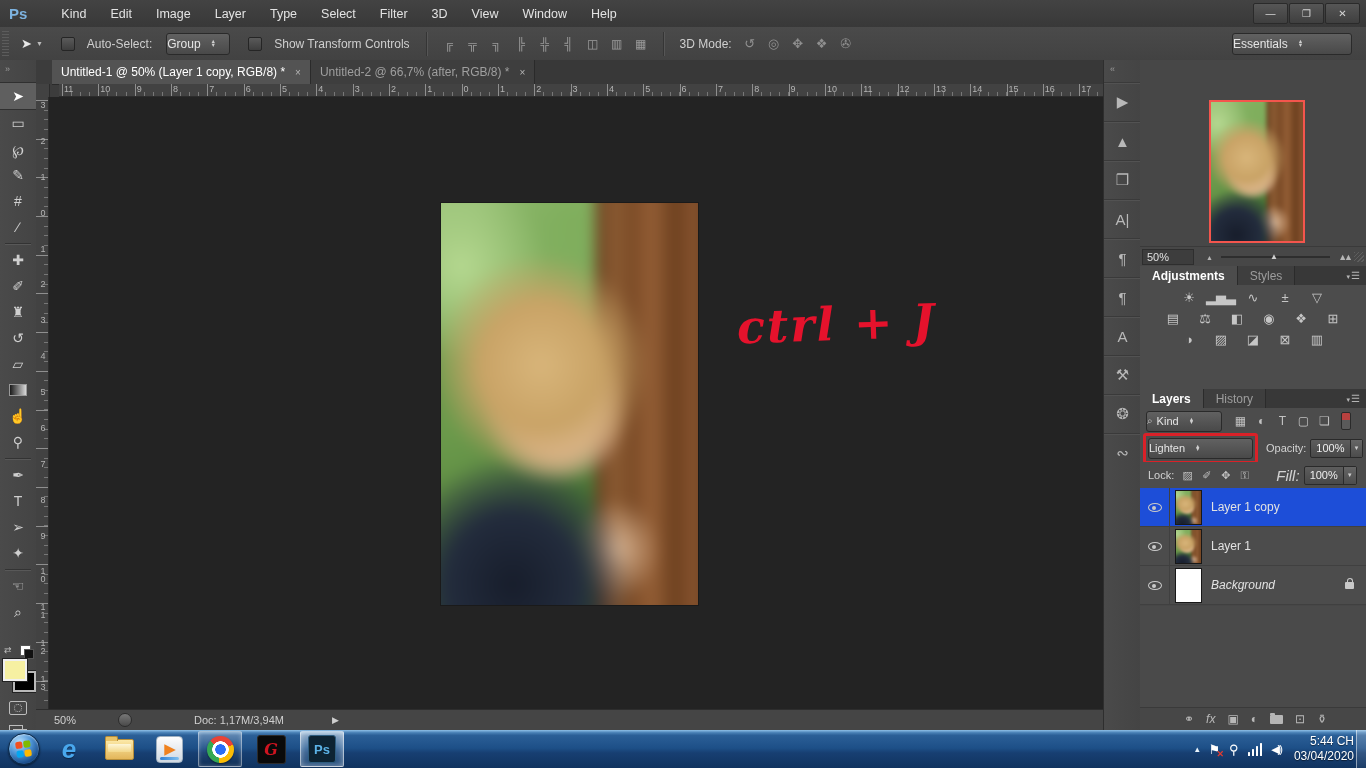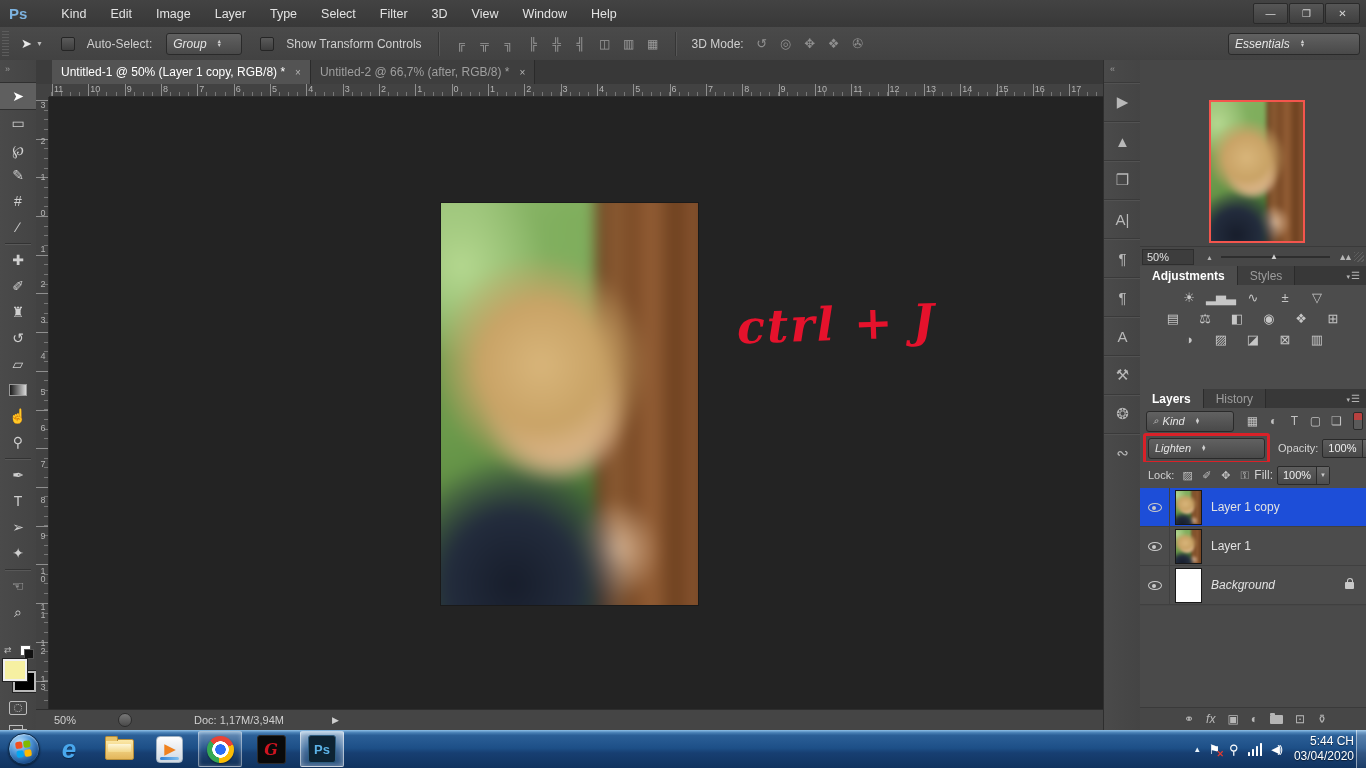--- a/index.html
+++ b/index.html
@@ -16,29 +16,29 @@
   .win-btn{width:33px;height:19px;margin-left:1px;background:linear-gradient(#565656,#3f3f3f);
     border:1px solid #2a2a2a;border-radius:2px;color:#d5d5d5;font-size:10px;display:flex;align-items:center;justify-content:center;}
   
   .optionsbar{position:absolute;left:0;top:27px;width:1366px;height:33px;background:linear-gradient(#4a4a4a,#424242);
     border-bottom:1px solid #2d2d2d;display:flex;align-items:center;font-size:12px;color:#d8d8d8;}
   .grip{width:7px;height:26px;margin-left:2px;background:repeating-linear-gradient(180deg,#5c5c5c 0 1px,transparent 1px 3px);}
   .opt-tool{margin-left:12px;display:flex;align-items:center;color:#e8e8e8;font-size:13px;}
   .opt-tool .caret{font-size:7px;margin-left:4px;color:#bbb;}
   .cb{width:12px;height:12px;background:linear-gradient(#5a5a5a,#3e3e3e);border:1px solid #252525;border-radius:2px;margin:0 6px 0 18px;}
   .dd{display:flex;align-items:center;background:linear-gradient(#616161,#494949);border:1px solid #2a2a2a;
-    border-radius:3px;color:#e5e5e5;font-size:12px;padding:0 6px;height:20px;font-style:italic;}
+    border-radius:3px;color:#e5e5e5;font-size:12px;padding:0 0;height:20px;}
   .spin{display:flex;flex-direction:column;align-items:center;line-height:3.4px;font-size:5.5px;color:#cfcfcf;margin-left:10px;}
   .spin::before{content:"▲";} .spin::after{content:"▼";}
   .vsep{width:1px;height:24px;background:#353535;margin:0 10px;box-shadow:1px 0 0 #565656;}
   .align-icon,.mode3d-icon{display:inline-flex;align-items:center;justify-content:center;width:20px;height:20px;
     color:#9c9c9c;font-size:12px;margin:0 2px;}
   .mode3d-icon{font-size:13px;color:#8f8f8f;}
   .opt-label{margin:0 6px;color:#cfcfcf;}
-  .workspace-dd{position:absolute;right:6px;width:118px;text-align:right;}
+  .workspace-dd{position:absolute;right:14px;width:118px;text-align:right;}
   
   .left-strip{position:absolute;left:0;top:60px;width:36px;bottom:38px;background:linear-gradient(90deg,#4a4a4a,#444);
     border-right:1px solid #2e2e2e;}
   .chevrons{position:absolute;top:4px;left:5px;font-size:9px;color:#9a9a9a;}
   .tools{position:absolute;top:22px;left:0;right:0;display:flex;flex-direction:column;align-items:stretch;}
   .tool{height:26px;display:flex;align-items:center;justify-content:center;color:#cfcfcf;font-size:14px;}
   .tool.selected{background:#5f5f5f;border-top:1px solid #303030;border-bottom:1px solid #303030;color:#fff;}
   .tool.sep{height:1px;background:#333;margin:3px 5px;box-shadow:0 1px 0 #585858;}
   .tool.gradient-swatch::after{content:"";width:16px;height:10px;border:1px solid #999;
     background:linear-gradient(90deg,#1a1a1a,#d8d8d8);}
@@ -53,21 +53,21 @@
   .smode{position:absolute;left:9px;top:80px;width:12px;height:9px;border:1px solid #bdbdbd;}
   .smode::after{content:"";position:absolute;left:3px;top:3px;width:12px;height:9px;border:1px solid #bdbdbd;background:#4a4a4a;}
   
   .doc-area{position:absolute;left:36px;top:60px;width:1067px;bottom:38px;background:#3c3c3c;}
   .tabbar{position:absolute;left:16px;top:0;right:0;height:24px;background:#383838;border-bottom:1px solid #2a2a2a;display:flex;}
   .tab{display:flex;align-items:center;padding:0 9px;font-size:12px;color:#9f9f9f;background:#3e3e3e;
     border-right:1px solid #2a2a2a;white-space:nowrap;}
   .tab.active{background:#535353;color:#fff;}
   .tab .close{margin-left:10px;font-size:10px;color:#b5b5b5;}
   .ruler-corner{position:absolute;left:0;top:24px;width:13px;height:13px;background:#424242;border-right:1px solid #2c2c2c;border-bottom:1px solid #2c2c2c;}
-  .h-ruler{position:absolute;left:13px;top:24px;right:0;height:13px;background-color:#424242;border-bottom:1px solid #2c2c2c;
+  .h-ruler{position:absolute;left:23px;top:24px;right:0;height:13px;background-color:#424242;border-bottom:1px solid #2c2c2c;
     background-image:repeating-linear-gradient(90deg,#8f8f8f 0 1px,transparent 1px 36.33px),
       repeating-linear-gradient(90deg,#777 0 1px,transparent 1px 9.08px);
     background-size:100% 100%,100% 4px;background-position:3px 0,3px bottom;background-repeat:no-repeat,repeat-x;
     overflow:hidden;white-space:nowrap;padding-left:3px;box-sizing:border-box;}
   .hnum{display:inline-block;width:36.33px;font-size:9px;color:#b4b4b4;padding-left:2px;box-sizing:border-box;vertical-align:top;}
   .v-ruler{position:absolute;left:0;top:37px;width:13px;bottom:20px;background-color:#424242;border-right:1px solid #2c2c2c;
     background-image:repeating-linear-gradient(180deg,#8f8f8f 0 1px,transparent 1px 38.7px),
       repeating-linear-gradient(180deg,#777 0 1px,transparent 1px 9.67px);
     background-size:100% 100%,4px 100%;background-position:0 3px,right 3px;background-repeat:no-repeat,repeat-y;
     overflow:hidden;display:flex;flex-direction:column;padding-top:3px;box-sizing:border-box;}
@@ -139,21 +139,21 @@
   .blend-red{position:relative;margin-left:3px;padding:2px;border:3px solid;border-radius:3px;}
   .blend-dd{width:103px;height:19px;font-size:11px;}
   .opacity-label{font-size:11px;color:#d2d2d2;margin-left:8px;}
   .val{height:17px;border:1px solid #2a2a2a;background:linear-gradient(#5d5d5d,#484848);border-radius:2px;padding:0 0 0 5px;
     font-size:11px;color:#eee;display:flex;align-items:center;margin-left:4px;}
   .val .arr{margin-left:5px;border-left:1px solid #2a2a2a;padding:0 3px;font-size:6px;color:#ccc;align-self:stretch;display:flex;align-items:center;background:linear-gradient(#666,#4c4c4c);}
   .lay-lock{position:absolute;left:0;right:0;top:402px;height:26px;background:#4c4c4c;display:flex;align-items:center;border-bottom:1px solid #3e3e3e;}
   .lock-label{font-size:11px;color:#d2d2d2;margin-left:8px;}
   .lock-icons{display:flex;margin-left:4px;}
   .lock-icons .lock-icon{width:19px;height:18px;display:inline-flex;align-items:center;justify-content:center;color:#c2c2c2;font-size:11px;}
-  .fill-label{font-size:12px;color:#d2d2d2;}
+  .fill-label{font-size:15px;color:#d2d2d2;margin-left:22px;font-style:italic;}
   .lay-list{position:absolute;left:0;right:0;top:428px;height:118px;}
   .layer-row{height:38px;background:#4c4c4c;border-bottom:1px solid #404040;display:flex;align-items:center;}
   .eye-cell{width:29px;align-self:stretch;border-right:1px solid #404040;display:flex;align-items:center;justify-content:center;}
   .eye{width:16px;height:16px;position:relative;display:inline-block;}
   .eye::before{content:"";position:absolute;left:1px;top:4px;width:12px;height:7px;border:1px solid #c9c9c9;border-radius:50%;}
   .eye::after{content:"";position:absolute;left:5.5px;top:6.5px;width:4px;height:4px;background:#c9c9c9;border-radius:50%;}
   .layer-thumb{width:25px;height:33px;margin-left:6px;position:relative;overflow:hidden;box-shadow:0 0 0 1px #181818;}
   .layer-thumb .photo-art{filter:blur(1px);inset:-3px;}
   .layer-thumb.selected-thumb{outline:1px dashed #e8e8e8;outline-offset:-1px;}
   .layer-thumb.white-thumb{background:#fff;}

